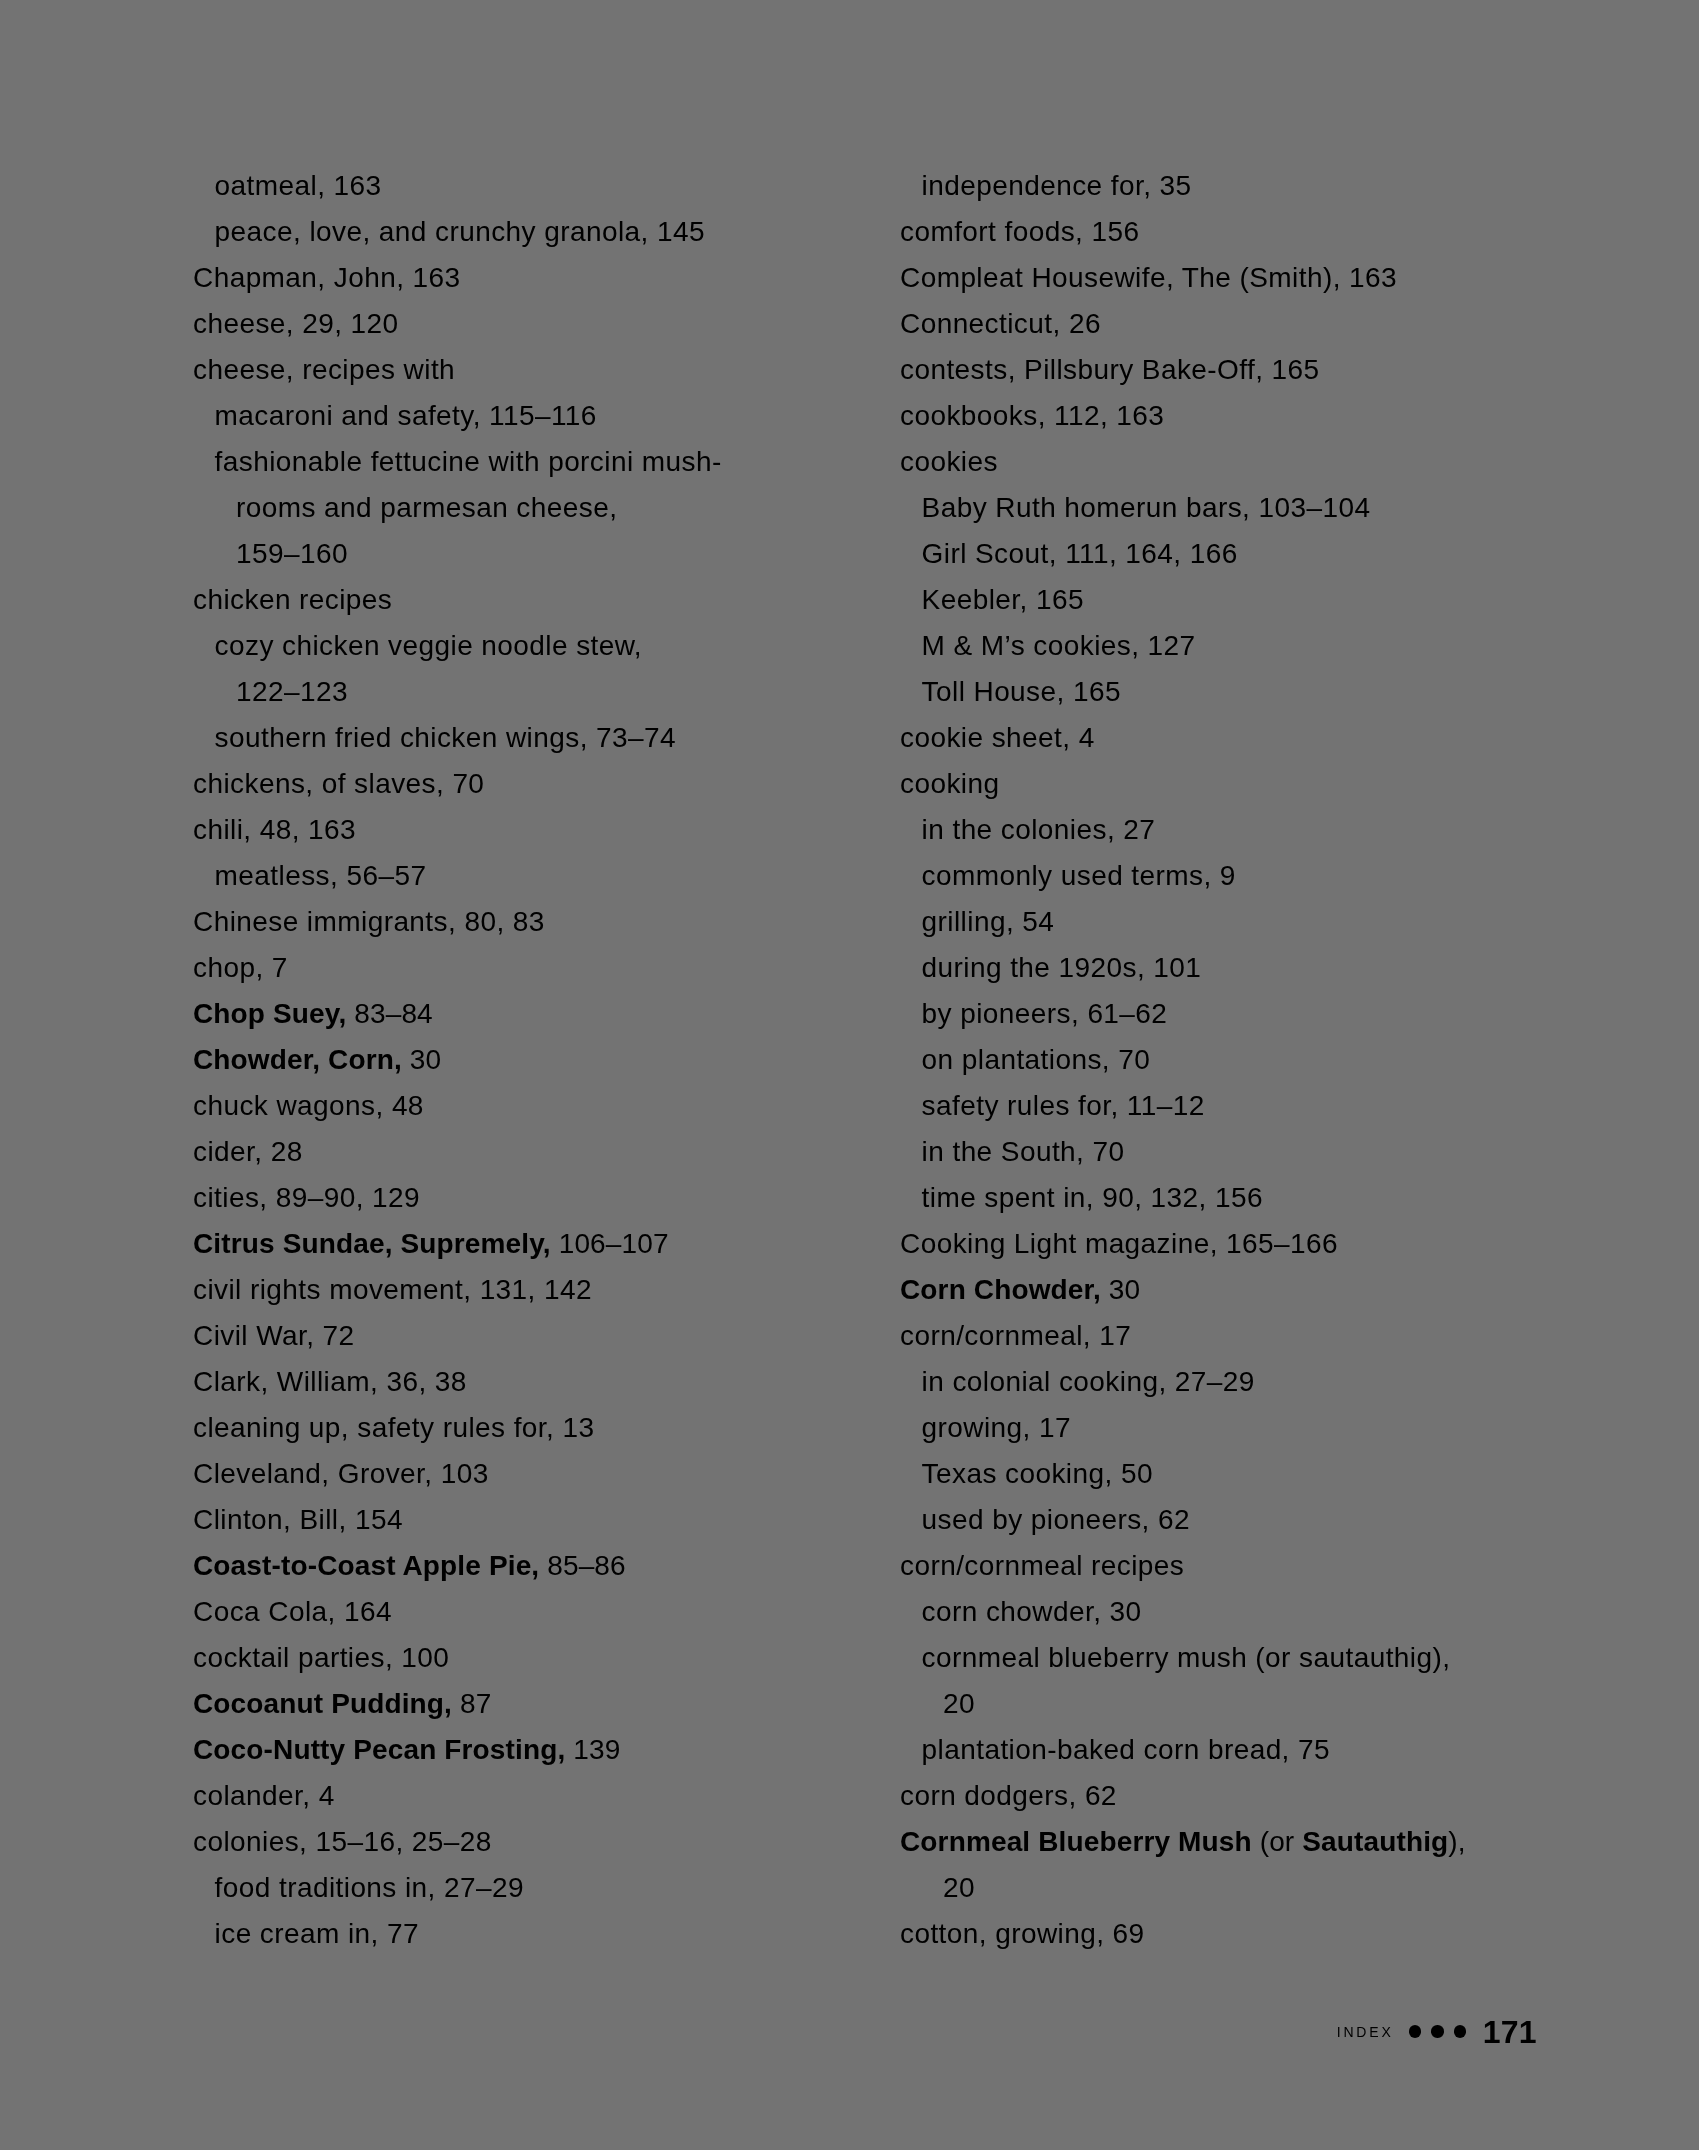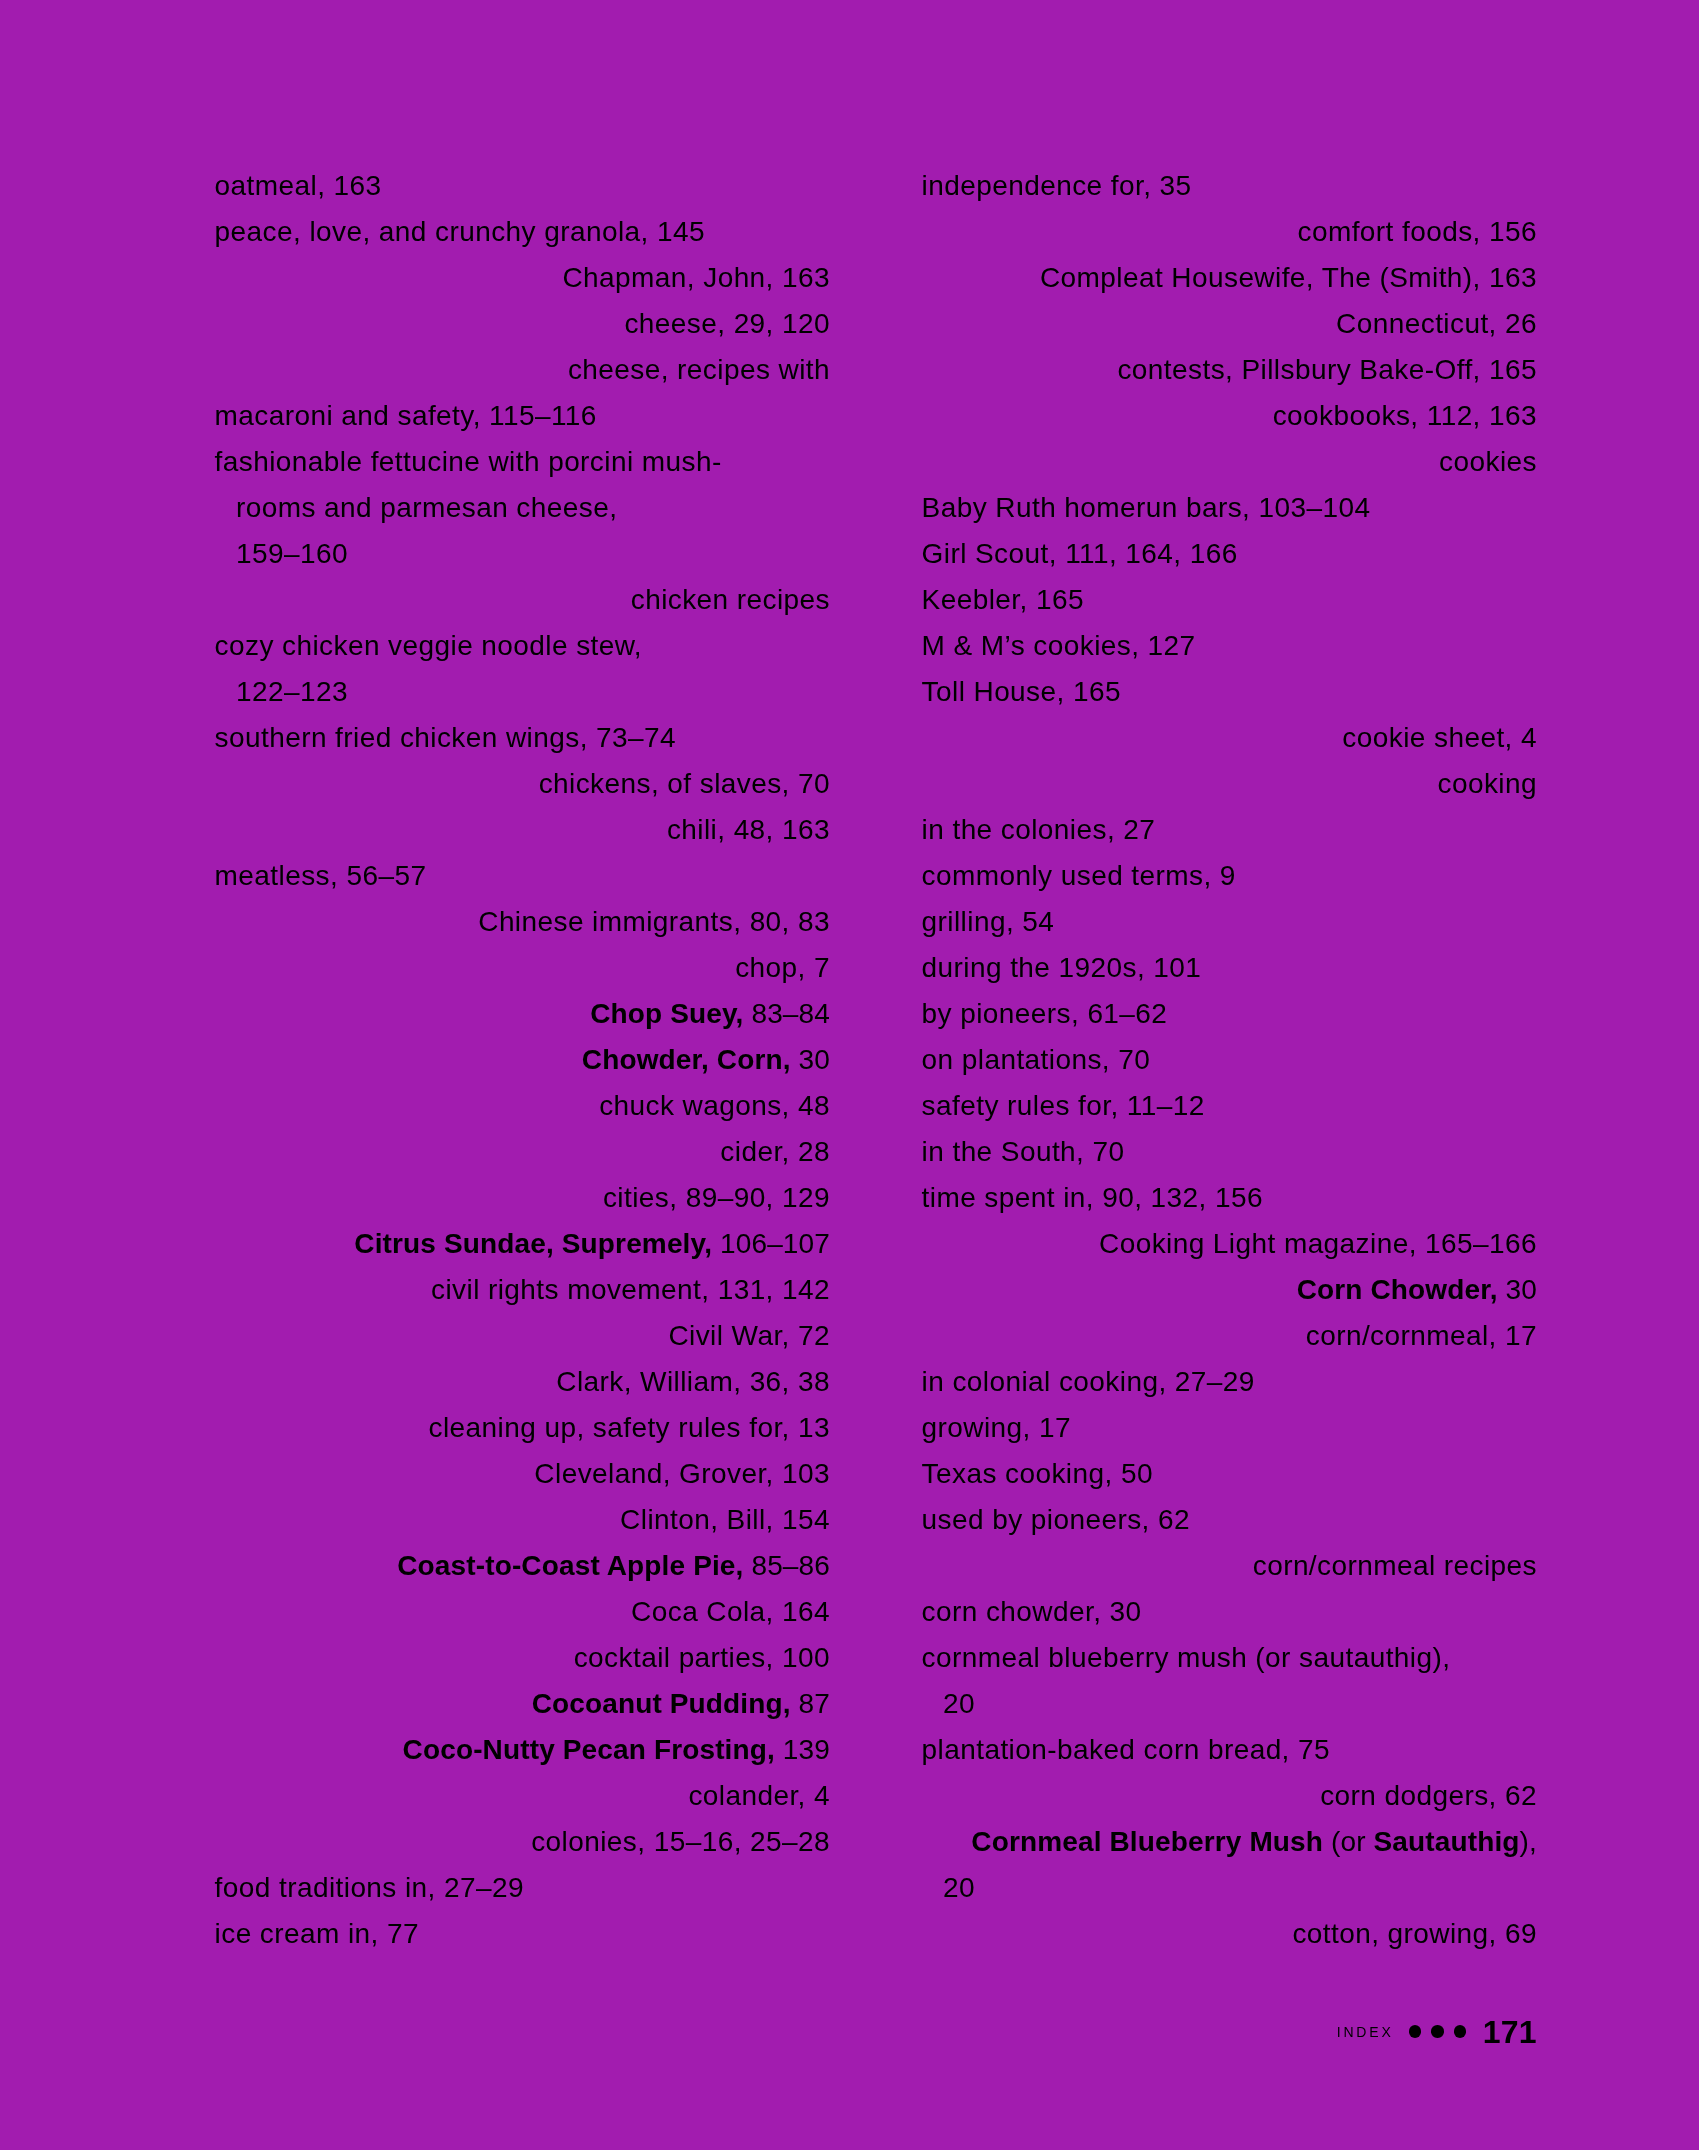--- a/index.html
+++ b/index.html
@@ -12,21 +12,21 @@
     height: 2151px;
     position: relative;
     font-family: "Liberation Sans", sans-serif;
     color: #000000;
     -webkit-font-smoothing: antialiased;
   }
 
   .page {
     position: absolute;
     inset: 0;
-    background: #a21caf;
+    background: #737373;
   }
 
   .columns {
     position: absolute;
     left: 193px;
     top: 163px;
     width: 1345px;
     display: flex;
     gap: 70px;
   }
@@ -38,21 +38,21 @@
 
   
   .entry {
     font-size: 28px;
     line-height: 46px;
     font-weight: 300;
     letter-spacing: 0.015em;
     white-space: pre-wrap;
     word-break: normal;
   }
-  .lvl0 { padding-left: 0px; text-align: right; }
+  .lvl0 { padding-left: 0px; }
   .lvl1 { padding-left: 21.6px; }
   .lvl2 { padding-left: 43px; }
 
   .entry.bold { font-weight: 700; letter-spacing: 0.005em; }
   .entry .b  { font-weight: 700; }
   .entry .i  { }
   .entry .n  { font-weight: 300; font-style: normal; }
 
   
   .footer {

